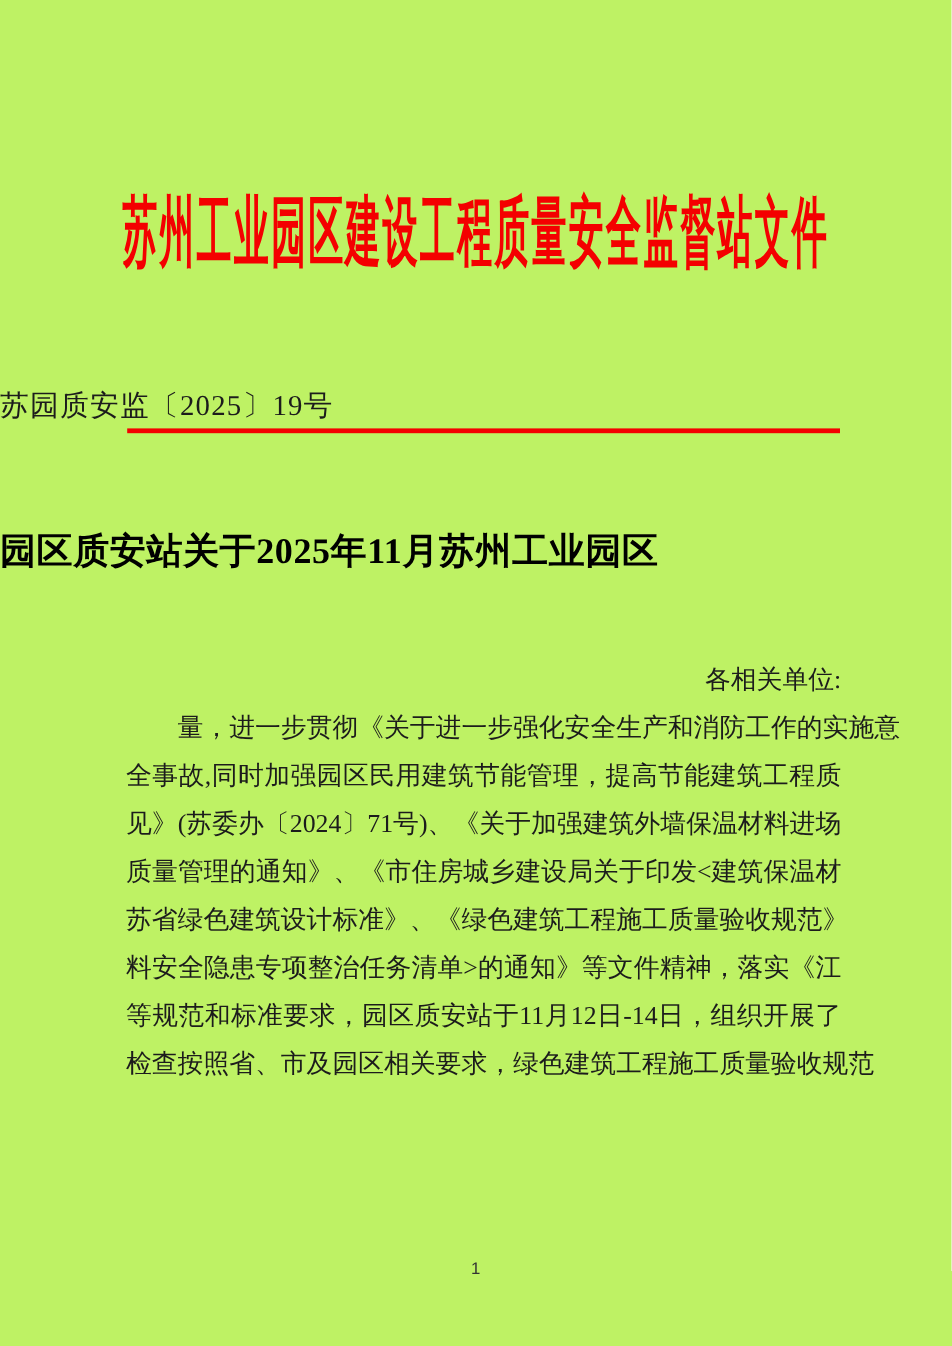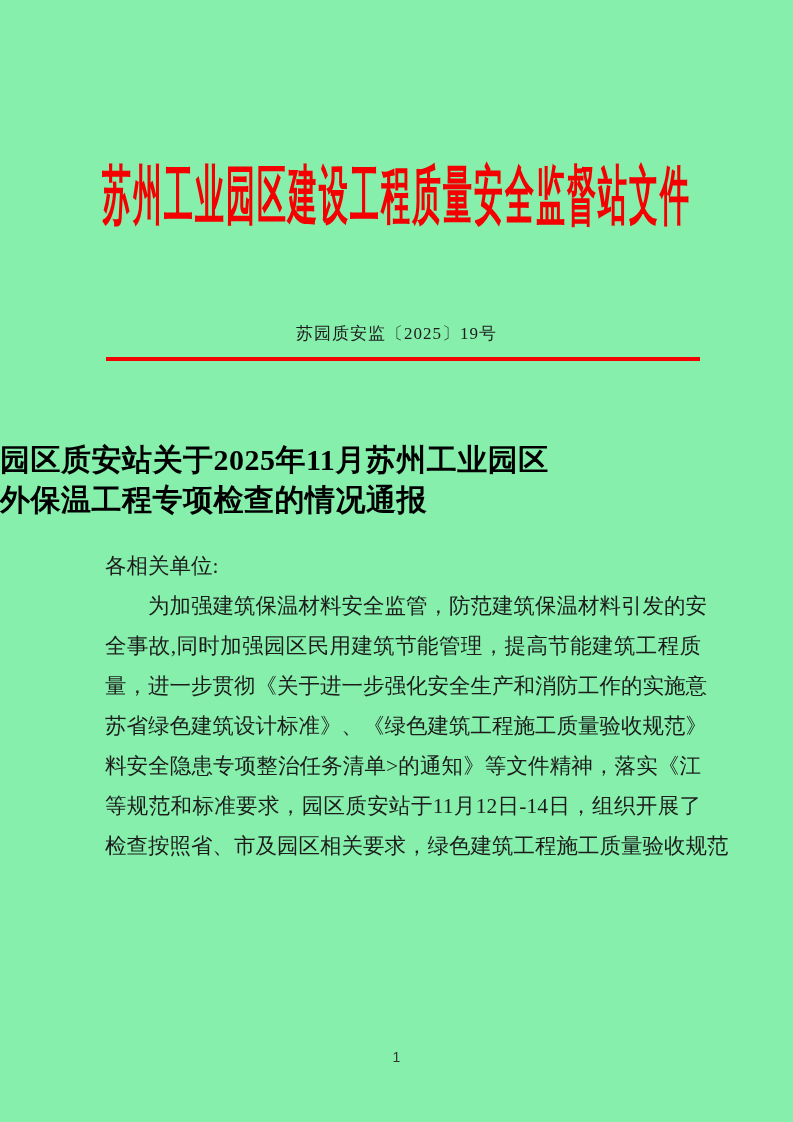--- a/index.html
+++ b/index.html
@@ -4,21 +4,21 @@
 <style>
   html, body {
     margin: 0;
     padding: 0;
     background: #ffffff;
   }
   .page {
     position: relative;
     width: 793px;
     height: 1122px;
-    background: #86efac;
+    background: #bef264;
     overflow: hidden;
     font-family: "Liberation Serif", "DejaVu Serif", serif;
   }
 
   
   .agency-header {
     position: absolute;
     top: 164px;
     left: 0;
     width: 100%;
@@ -32,22 +32,21 @@
     transform: scaleY(2.2);
     transform-origin: 50% 0;
   }
 
   
   .doc-number {
     position: absolute;
     top: 322px;
     left: 0;
     width: 100%;
-    text-align: center;
-    font-size: 17px;
+    font-size: 24px;
     letter-spacing: 1px;
     color: var(--text-color, #1c1c1c);
   }
 
   
   .red-line {
     position: absolute;
     top: 357px;
     left: 106px;
     width: 594px;
@@ -73,21 +72,21 @@
   .body-block {
     position: absolute;
     top: 546px;
     left: 105px;
     width: 596px;
     font-size: 21.5px;
     line-height: 40px;
     color: var(--text-color, #1c1c1c);
   }
   .salutation {
-    text-align: left;
+    text-align: right;
     height: 40px;
     font-family: Liberation Serif, serif;
   }
   .body-line {
     height: 40px;
     text-align: justify;
     text-align-last: justify;
     white-space: nowrap;
   }
   .body-line:first-child {
@@ -112,29 +111,29 @@
 <div class="page">
 
   <div class="agency-header">苏州工业园区建设工程质量安全监督站文件</div>
 
   <div class="doc-number">苏园质安监〔2025〕19号</div>
 
   <div class="red-line"></div>
 
   <div class="doc-title">
     <div>园区质安站关于2025年11月苏州工业园区</div>
-    <div>外保温工程专项检查的情况通报</div>
   </div>
 
   <div class="body-block">
     <div class="salutation">各相关单位:</div>
     <div class="body-paragraph">
-        <div class="body-line">为加强建筑保温材料安全监管，防范建筑保温材料引发的安</div>
+        <div class="body-line">量，进一步贯彻《关于进一步强化安全生产和消防工作的实施意</div>
         <div class="body-line">全事故,同时加强园区民用建筑节能管理，提高节能建筑工程质</div>
-        <div class="body-line">量，进一步贯彻《关于进一步强化安全生产和消防工作的实施意</div>
+        <div class="body-line">见》(苏委办〔2024〕71号)、《关于加强建筑外墙保温材料进场</div>
+        <div class="body-line">质量管理的通知》、《市住房城乡建设局关于印发&lt;建筑保温材</div>
         <div class="body-line">苏省绿色建筑设计标准》、《绿色建筑工程施工质量验收规范》</div>
         <div class="body-line">料安全隐患专项整治任务清单&gt;的通知》等文件精神，落实《江</div>
         <div class="body-line">等规范和标准要求，园区质安站于11月12日-14日，组织开展了</div>
         <div class="body-line">检查按照省、市及园区相关要求，绿色建筑工程施工质量验收规范</div>
       </div>
   </div>
 
   <div class="page-number">1</div>
 
 </div>

